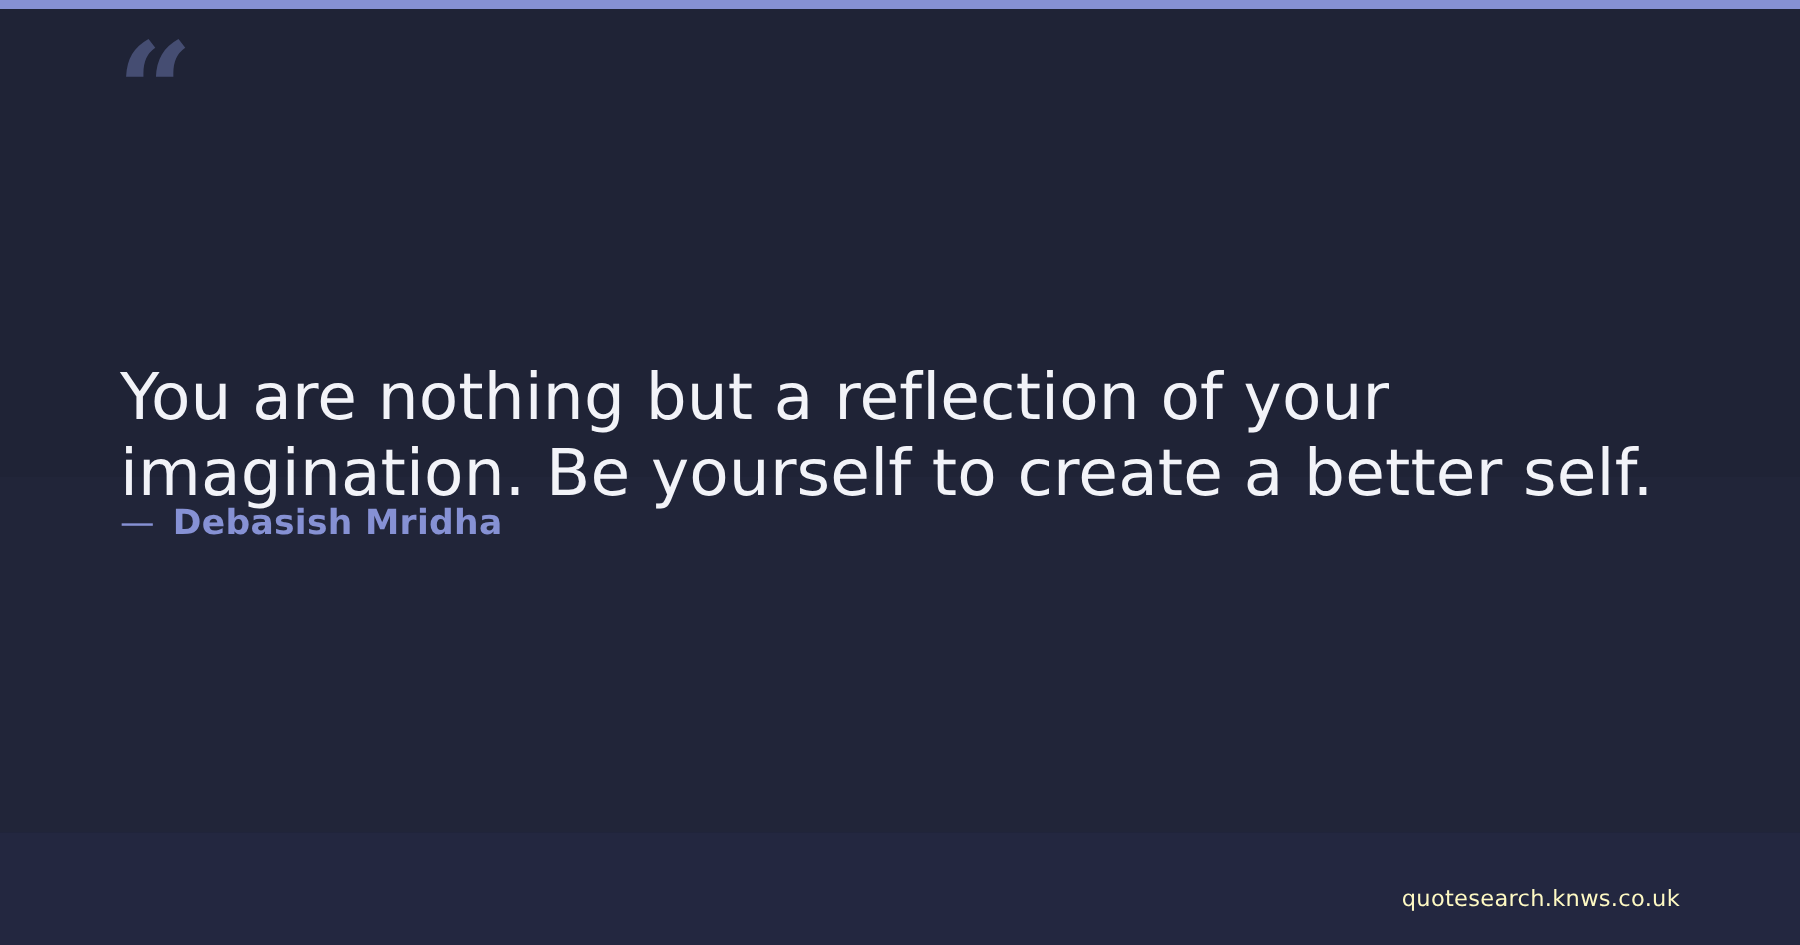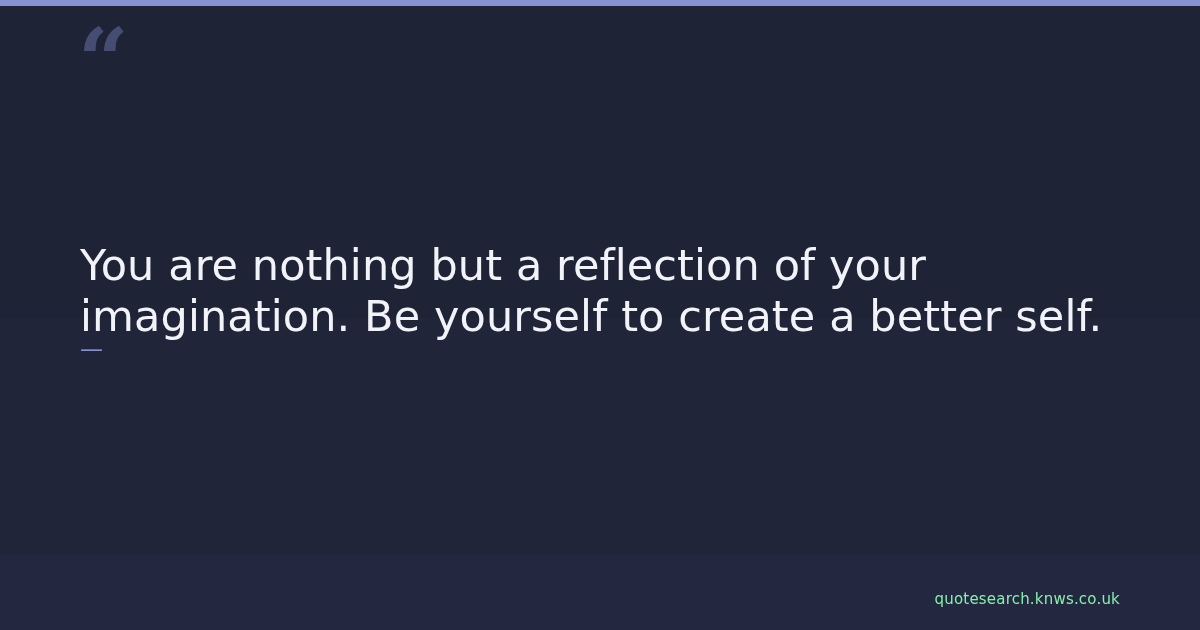--- a/index.html
+++ b/index.html
@@ -110,21 +110,21 @@
     font-weight: 400;
   }
 
   #site-watermark {
     position: absolute;
     right: 80px;
     bottom: 22px;
     font-family: "DejaVu Sans", sans-serif;
     font-size: 15px;
     font-weight: 400;
-    color: #86efac;
+    color: #fef9c3;
     letter-spacing: 0.2px;
   }
 </style>
 </head>
 <body>
 
 <div id="quote-card">
 
   <div class="band band-upper"></div>
   <div class="band band-mid"></div>
@@ -133,18 +133,19 @@
   <div id="accent-bar"></div>
 
   <div id="content">
 
     <div id="quote-mark">“</div>
 
     <p id="quote-text">You are nothing but a reflection of your imagination. Be yourself to create a better self.</p>
 
     <div id="author-line">
       <span id="author-dash">—</span>
+      <span id="author-name">Debasish Mridha</span>
     </div>
 
     <div id="site-watermark">quotesearch.knws.co.uk</div>
 
   </div>
 </div>
 
 </body></html>

